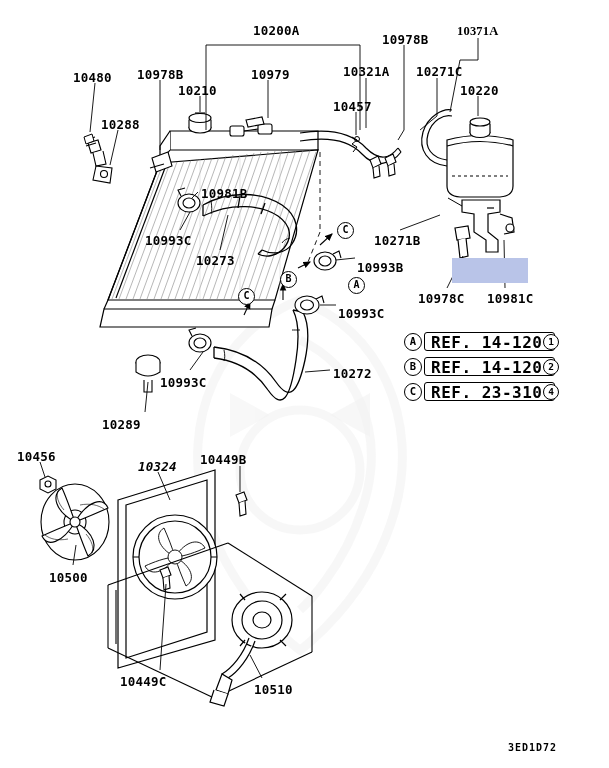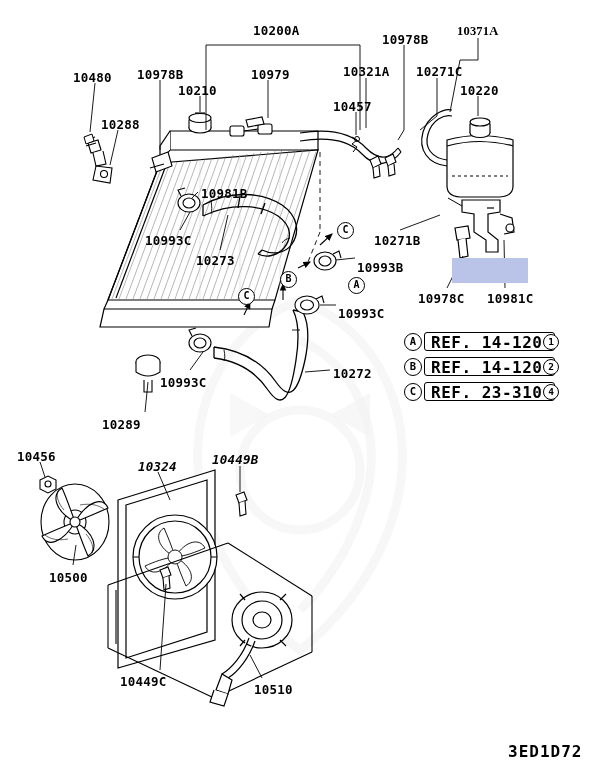--- a/index.html
+++ b/index.html
@@ -87,21 +87,21 @@
     background: #fff;
   }
   .highlight {
     position: absolute;
     background: #b9c4e8;
     border: none;
   }
   .diagcode {
     position: absolute;
     font-family: "DejaVu Sans Mono", monospace;
-    font-size: 16px;
+    font-size: 10px;
     font-weight: bold;
     letter-spacing: 1px;
   }
 </style>
 </head>
 <body>
 
 <div id="stage">
 
   <svg id="art" viewBox="0 0 609 768" xmlns="http://www.w3.org/2000/svg">
@@ -464,21 +464,21 @@
   <div class="lbl" style="left:196px;top:254px;">10273</div>
   <div class="lbl" style="left:357px;top:261px;">10993B</div>
   <div class="lbl" style="left:418px;top:292px;">10978C</div>
   <div class="lbl" style="left:487px;top:292px;">10981C</div>
   <div class="lbl" style="left:338px;top:307px;">10993C</div>
   <div class="lbl" style="left:160px;top:376px;">10993C</div>
   <div class="lbl" style="left:333px;top:367px;text-align:center;">10272</div>
   <div class="lbl" style="left:102px;top:418px;">10289</div>
   <div class="lbl" style="left:17px;top:450px;">10456</div>
   <div class="lbl" style="left:138px;top:460px;font-style:italic;">10324</div>
-  <div class="lbl" style="left:212px;top:453px;font-style:italic;">10449B</div>
+  <div class="lbl" style="left:200px;top:453px;">10449B</div>
   <div class="lbl" style="left:49px;top:571px;">10500</div>
   <div class="lbl" style="left:120px;top:675px;">10449C</div>
   <div class="lbl" style="left:254px;top:683px;">10510</div>
 
   <div class="circ" style="left:337px;top:222px;">C</div>
   <div class="circ" style="left:348px;top:277px;">A</div>
   <div class="circ" style="left:280px;top:271px;">B</div>
   <div class="circ" style="left:238px;top:288px;">C</div>
 
   <div class="highlight" style="left:452px;top:258px;width:76px;height:25px;"></div>

